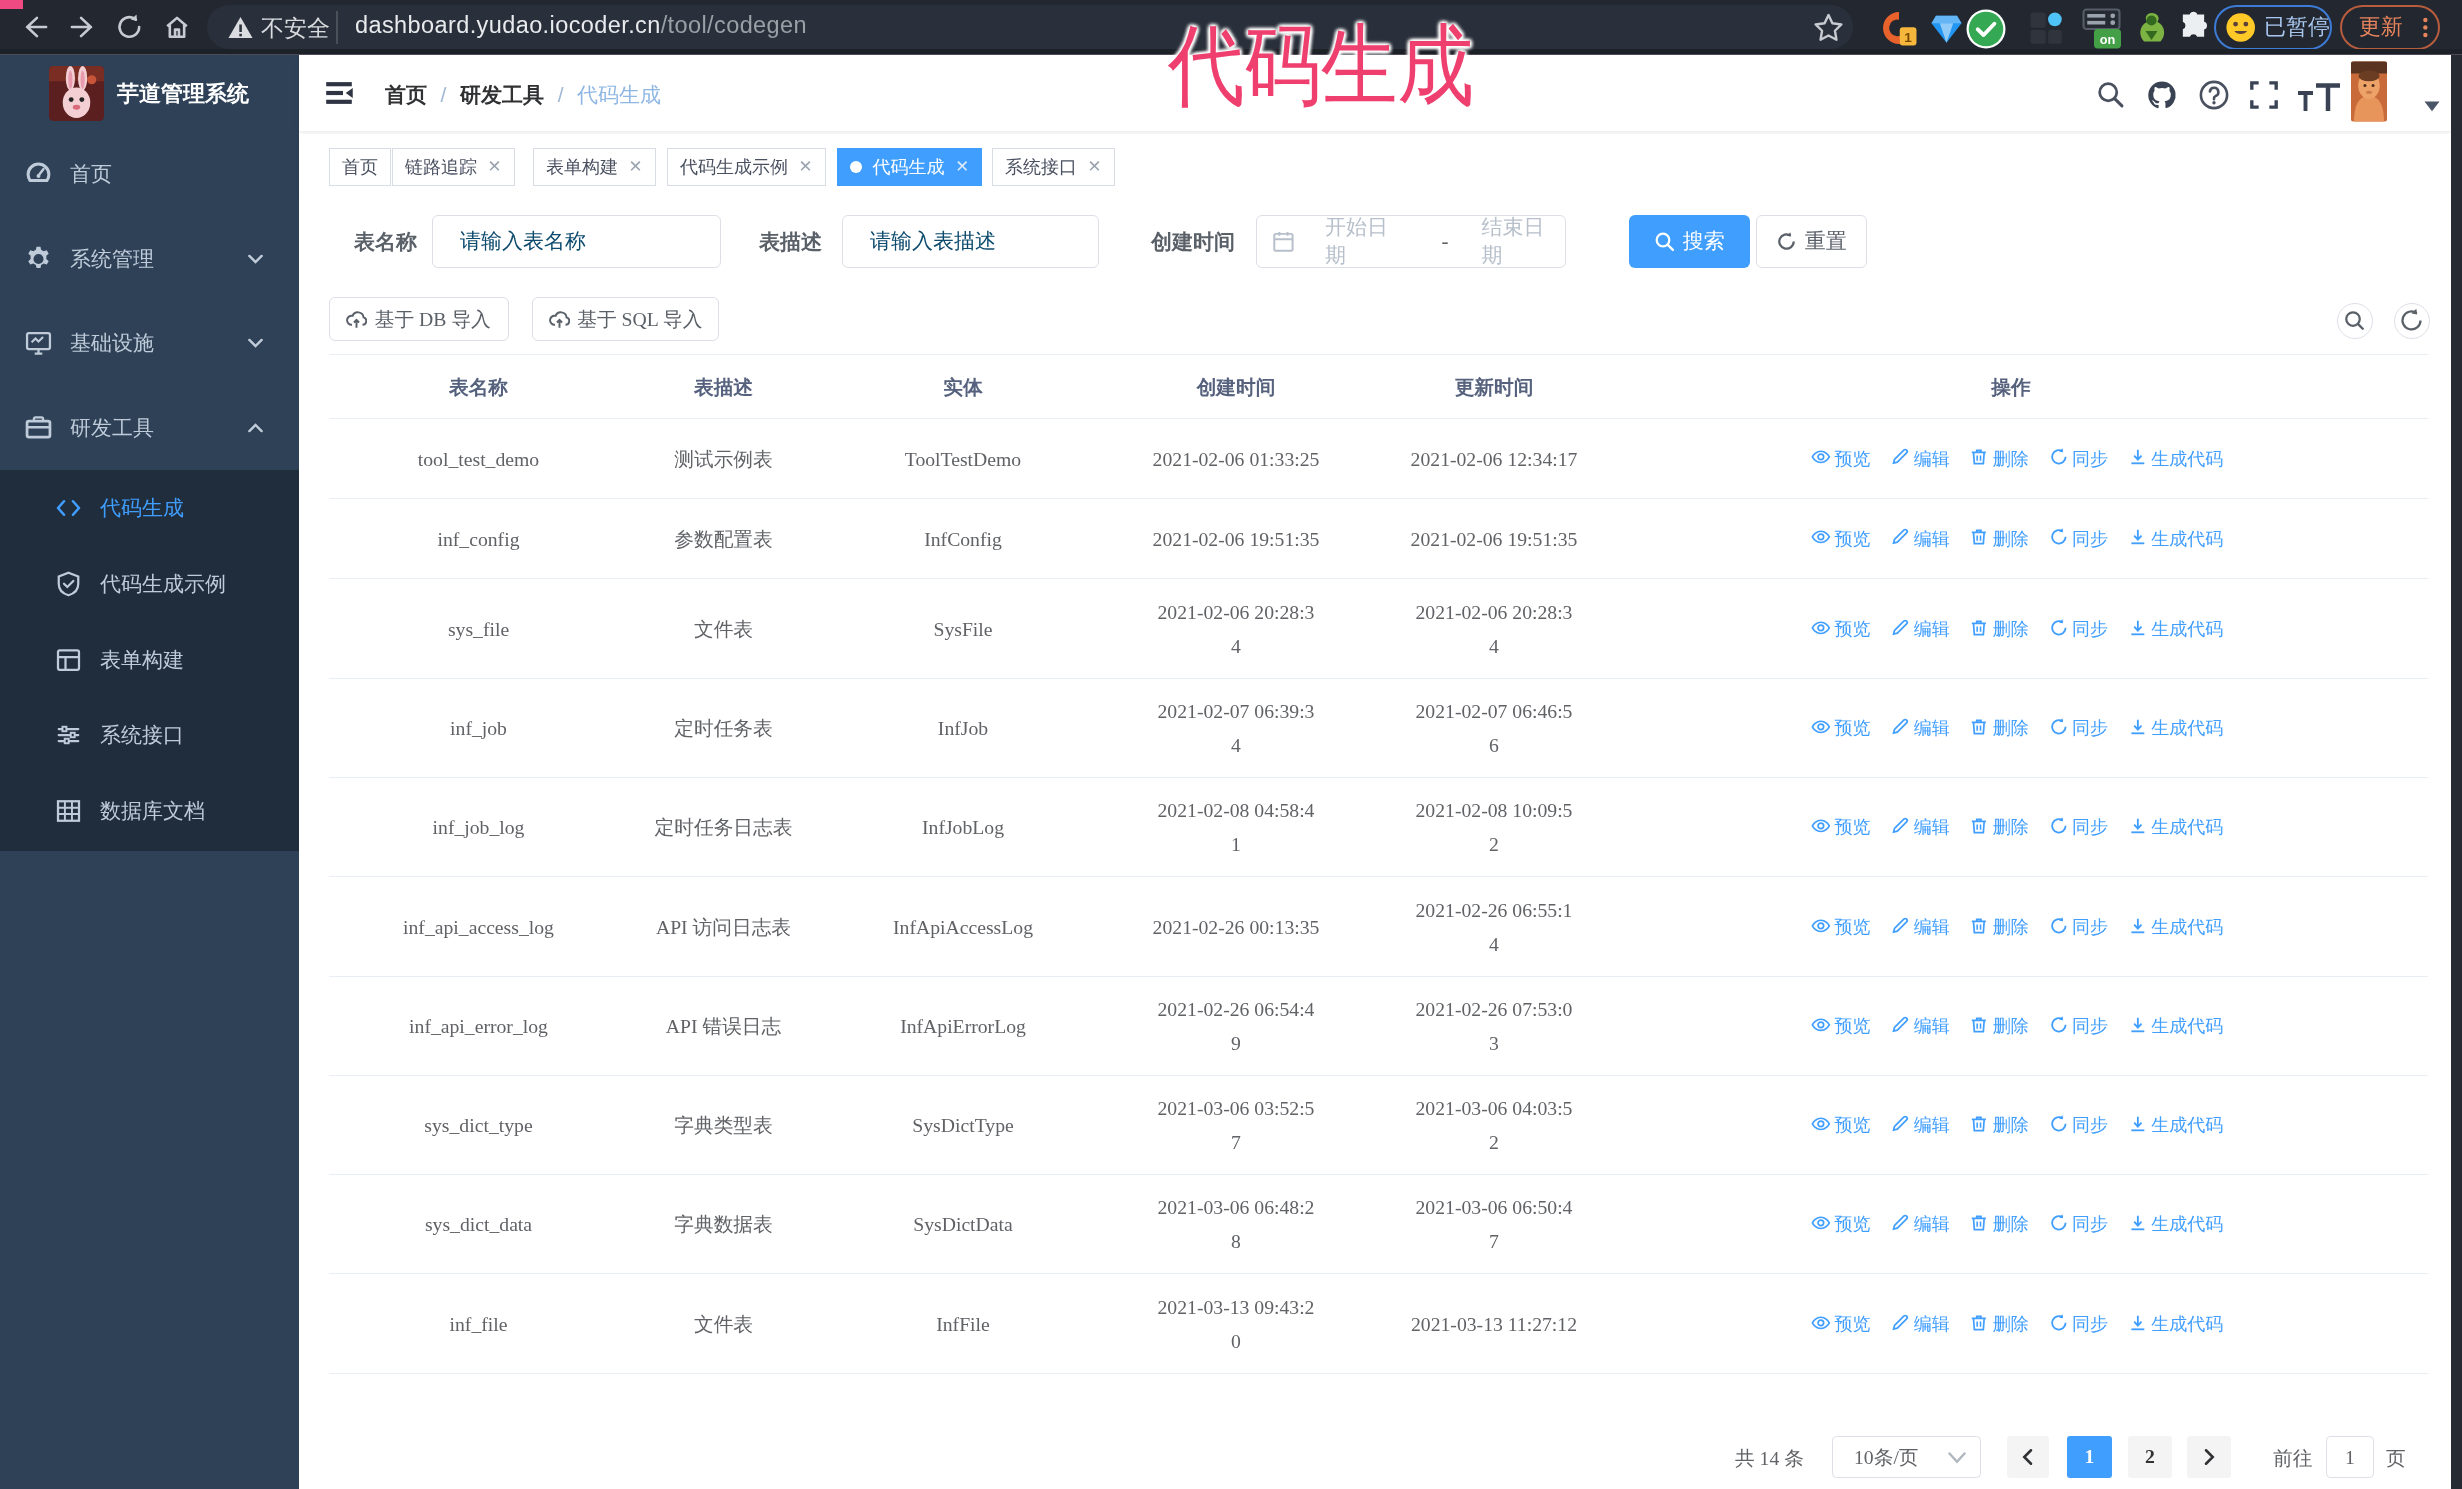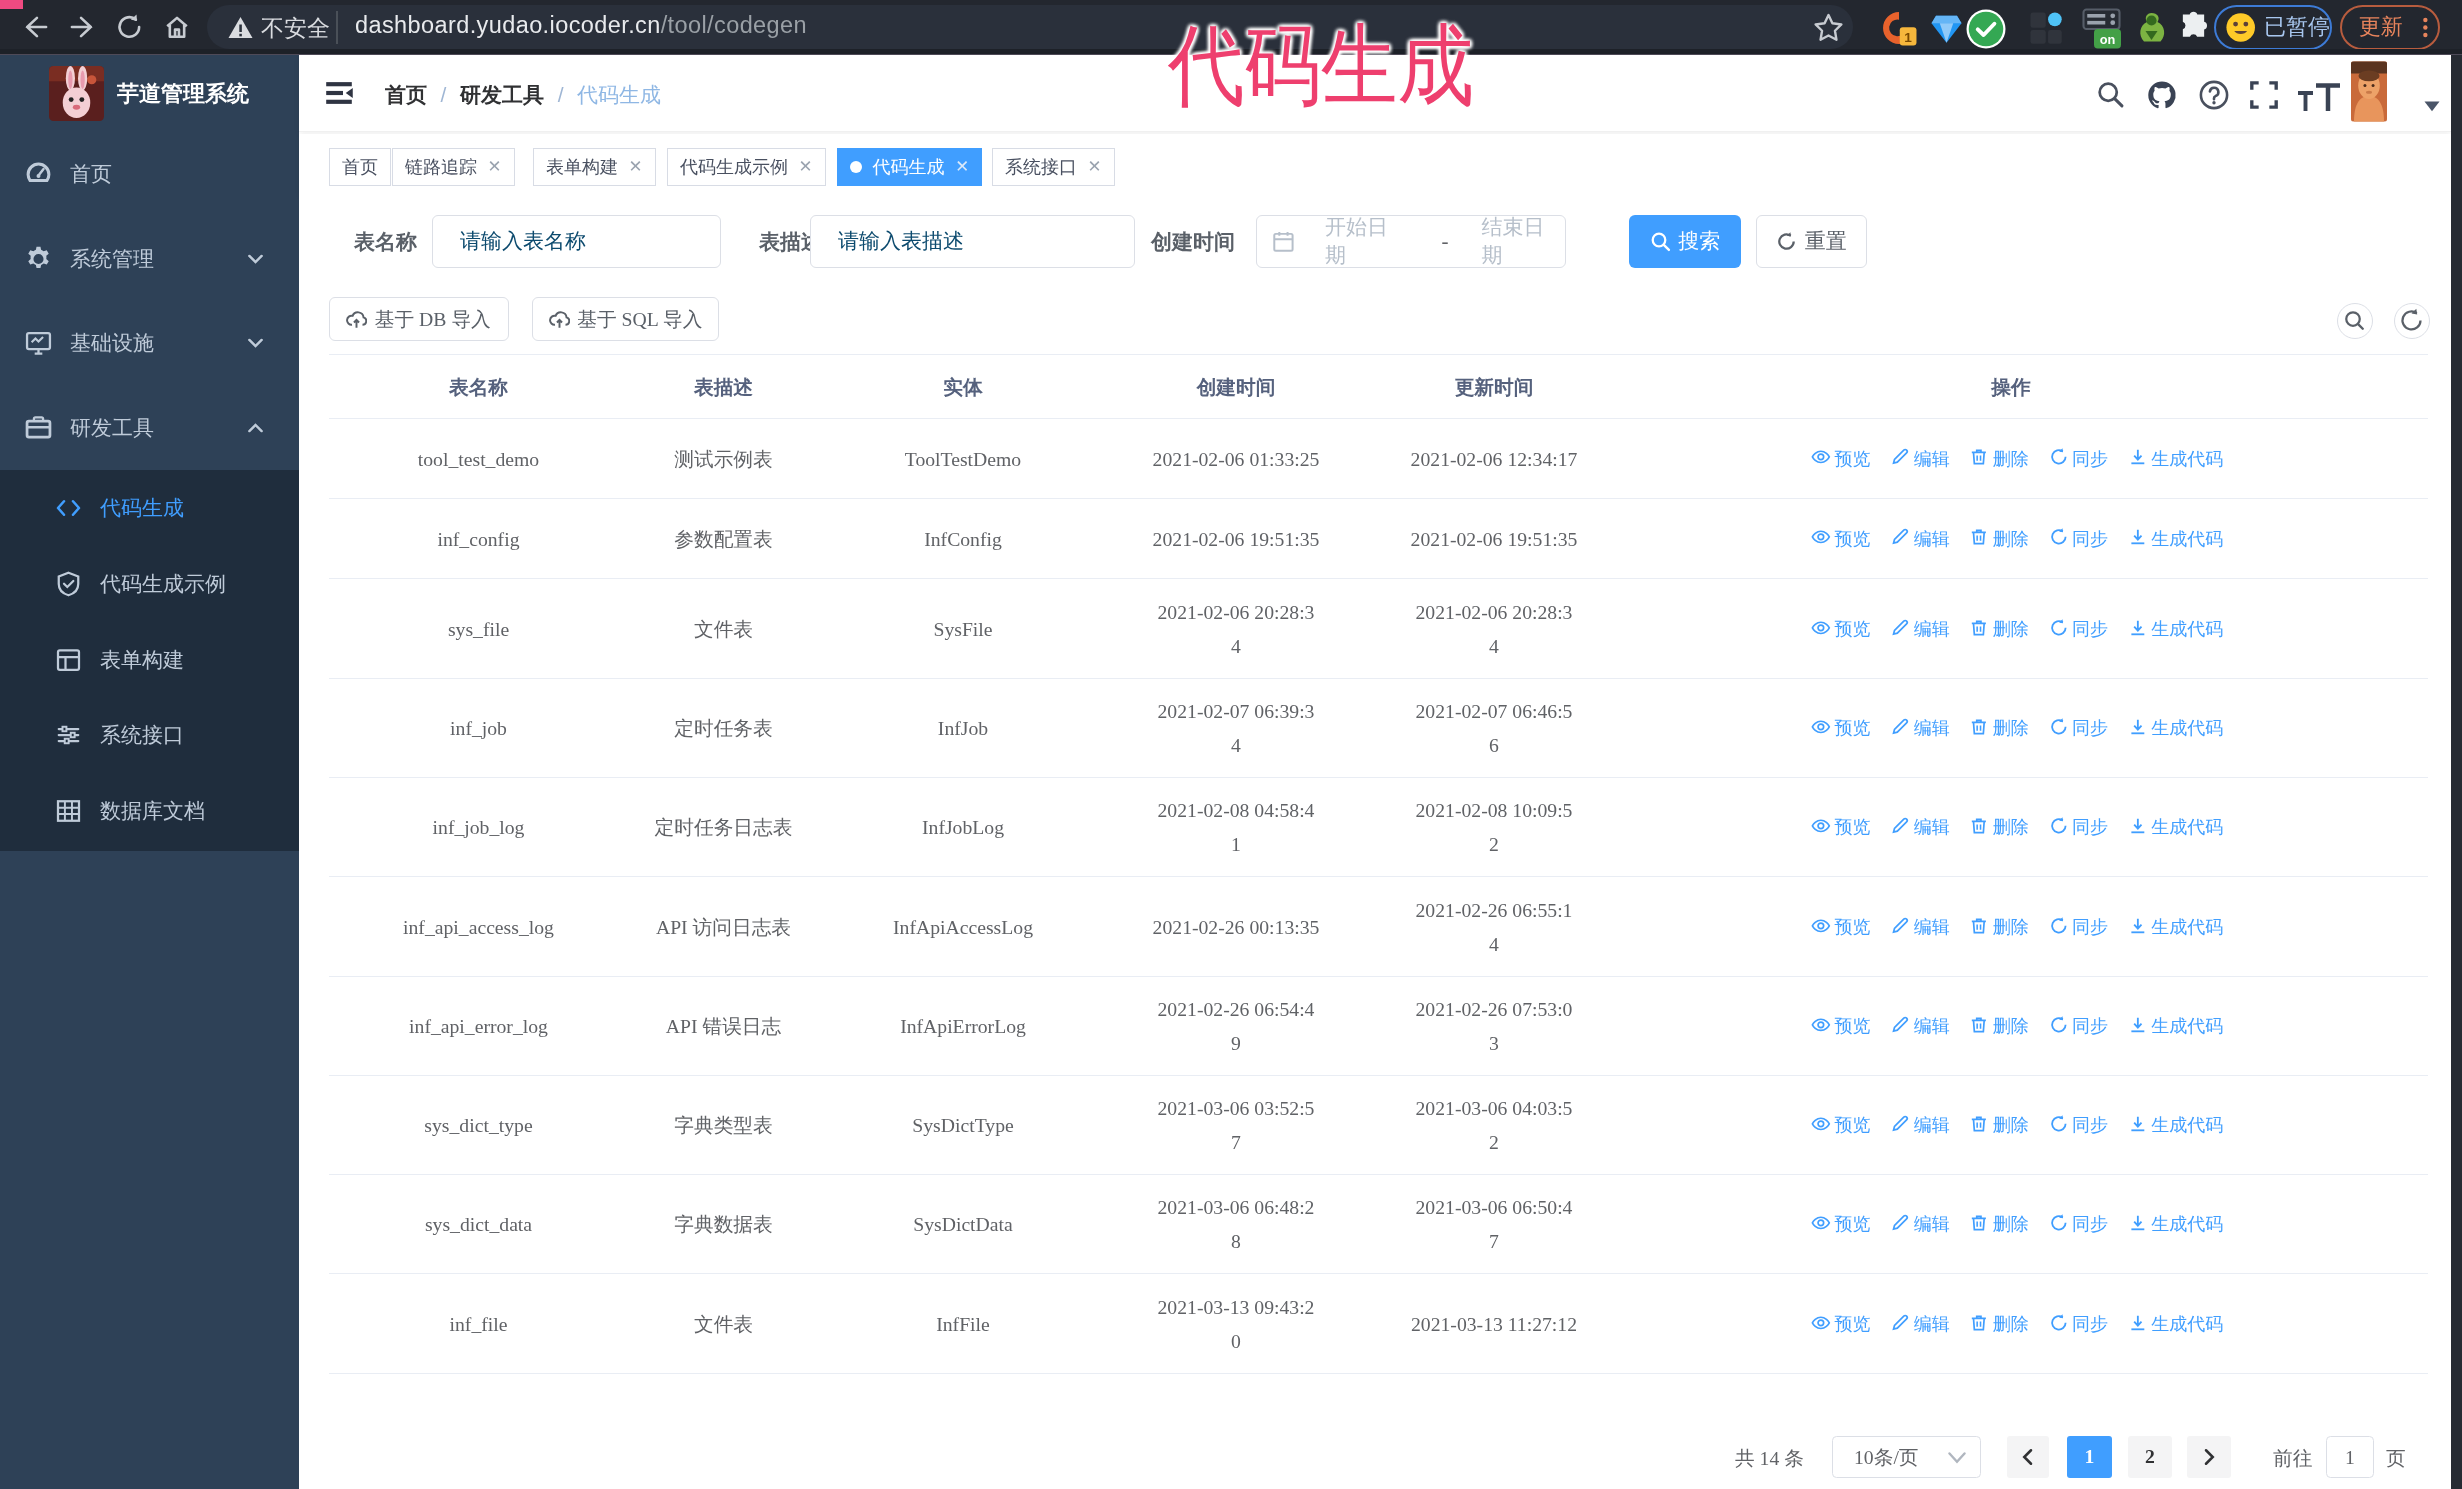--- a/index.html
+++ b/index.html
@@ -316,32 +316,32 @@
     <div class="tag" style="left:234px">表单构建<span class="x">✕</span></div>
     <div class="tag" style="left:368px">代码生成示例<span class="x">✕</span></div>
     <div class="tag on" style="left:538px"><span class="dot"></span>代码生成<span class="x">✕</span></div>
     <div class="tag" style="left:693px">系统接口<span class="x">✕</span></div>
   </div>
   <div id="content">
 
     <div class="flabel" style="left:55px">表名称</div>
     <div class="finput" style="left:133px;width:289px">请输入表名称</div>
     <div class="flabel" style="left:460px">表描述</div>
-    <div class="finput" style="left:511px;width:325px">请输入表描述</div>
+    <div class="finput" style="left:543px;width:257px">请输入表描述</div>
     <div class="flabel" style="left:852px">创建时间</div>
     <div class="finput" style="left:957px;width:310px;padding-left:15px;color:#b6bfca">
       <svg width="23" height="23" viewBox="0 0 15 15">
           <rect x="1.5" y="2.5" width="12" height="11" rx="1" stroke="#b6bfca" stroke-width="1.3" fill="none"></rect>
           <path d="M1.5 6 h12 M4.8 1.2 v2.6 M10.2 1.2 v2.6" stroke="#b6bfca" stroke-width="1.3"></path>
         </svg>
       <span style="margin-left:30px">开始日期</span>
         <span style="margin:0 33px;color:#606266">-</span>
         <span>结束日期</span>
     </div>
-    <div class="btn" style="left:1330px;top:20.5px;width:112px;height:53px;background:#409eff;color:#fff;">
+    <div class="btn" style="left:1330px;top:20.5px;width:121px;height:53px;background:#409eff;color:#fff;">
       <svg width="21" height="21" viewBox="0 0 14 14" style="margin-right:7.6px">
           <circle cx="6" cy="6" r="4.2" stroke="#fff" stroke-width="1.5" fill="none"></circle>
           <path d="M9.2 9.2 L12.6 12.6" stroke="#fff" stroke-width="1.6" stroke-linecap="round"></path>
         </svg>搜索
     </div>
     <div class="btn" style="left:1457px;top:20.5px;width:111px;height:53px;background:#fff;border:1.5px solid #dcdfe6;color:#5a6068;">
       <svg width="21" height="21" viewBox="0 0 14 14" style="margin-right:7.6px">
           <path d="M11.8 7 A4.8 4.8 0 1 1 9.8 3.1" stroke="#5a6068" stroke-width="1.5" fill="none"></path>
           <path d="M9.6 0.8 L10 3.6 L7.2 3.2 Z" fill="#5a6068"></path>
         </svg>重置

